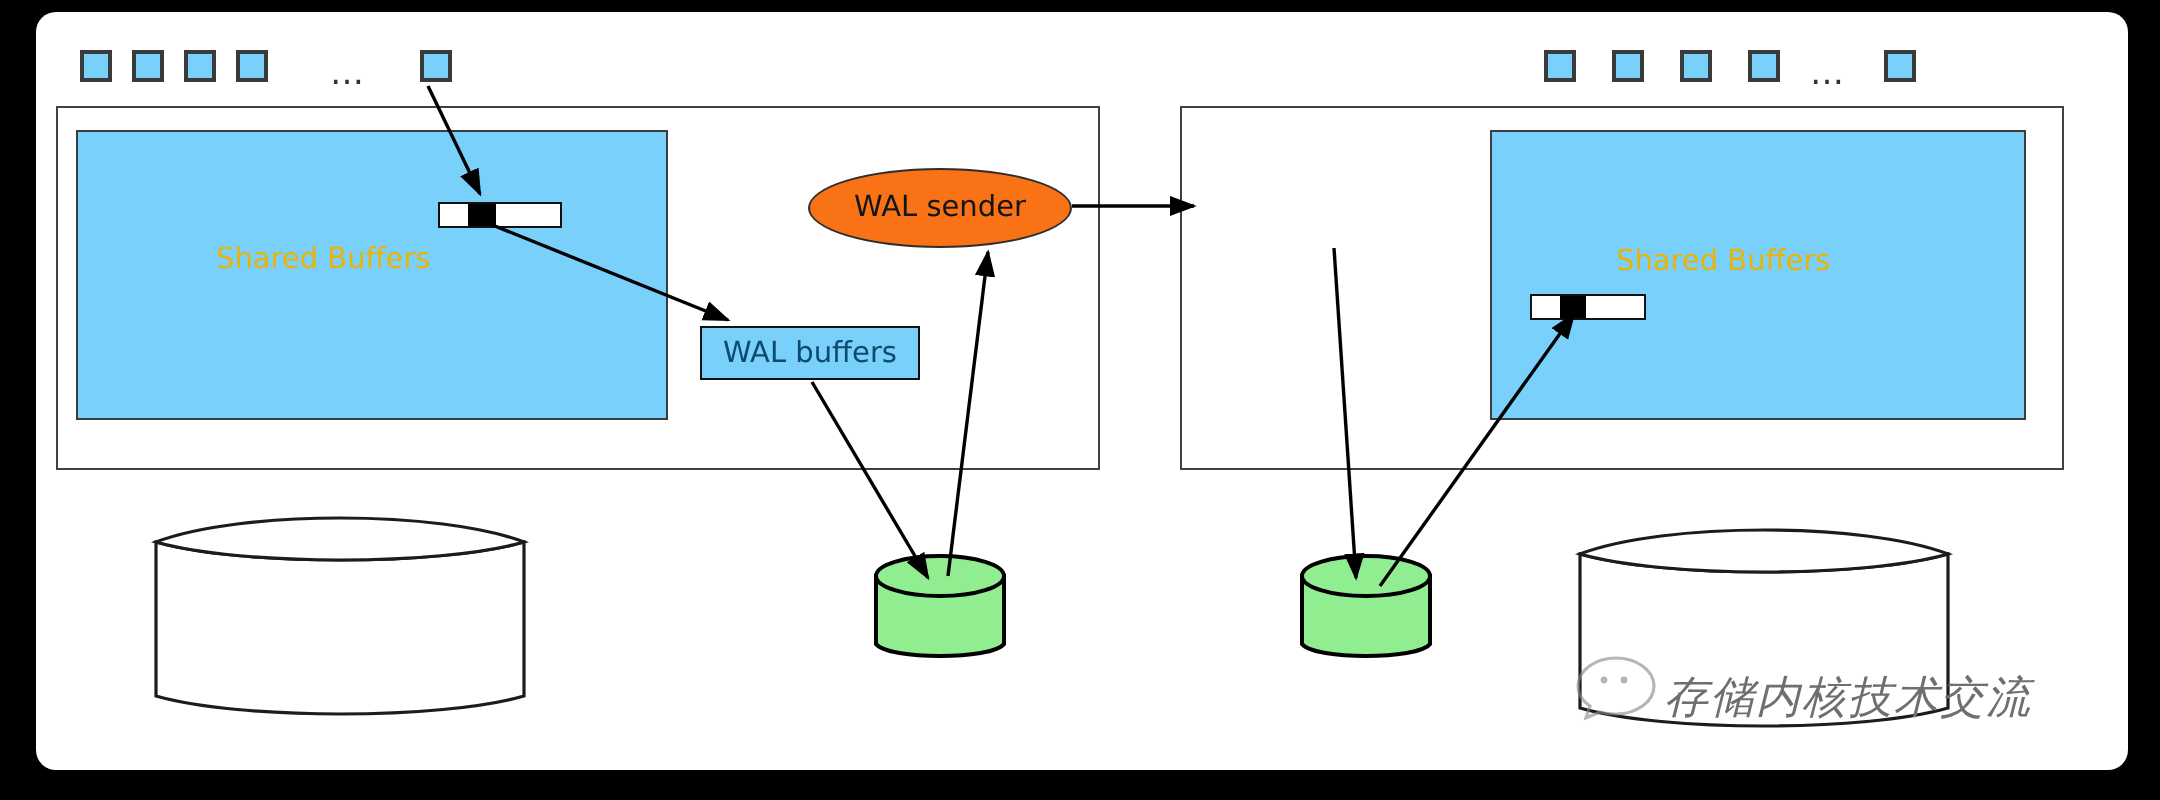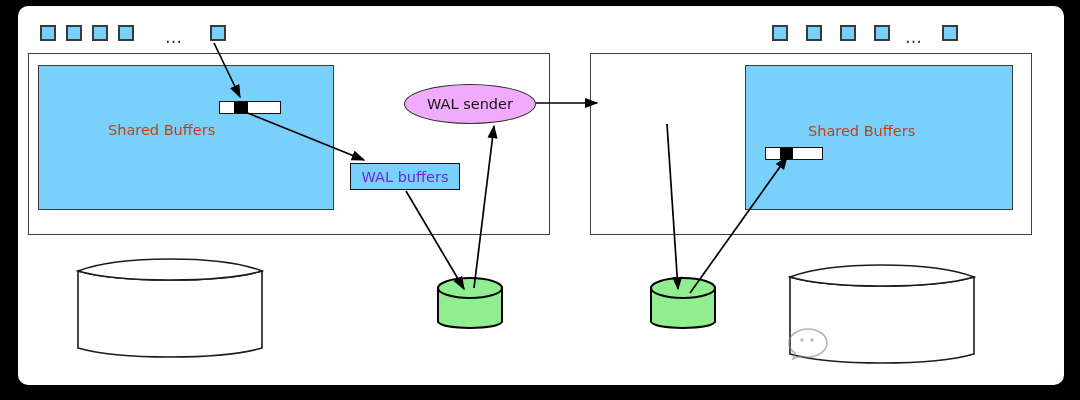--- a/index.html
+++ b/index.html
@@ -19,32 +19,32 @@
   }
   .dots{position:absolute;font-size:17px;line-height:1;color:#333;letter-spacing:2px;}
   
   .instance-frame{
     position:absolute;border:1.6px solid #404040;background:transparent;box-sizing:border-box;
   }
   
   .shared-buffers{
     position:absolute;background:#79d0fb;border:1.6px solid #3c3c3c;box-sizing:border-box;
   }
-  .sb-label{position:absolute;font-size:14.5px;color:#c2410c;}
+  .sb-label{position:absolute;font-size:14.5px;color:#eab308;}
   
   .slot{position:absolute;height:13px;background:#ffffff;border:1.6px solid #111;box-sizing:border-box;}
   .slot-fill{position:absolute;top:0;height:100%;background:#000;}
   
   .wal-buffers{
     position:absolute;background:#79d0fb;border:1.6px solid #111;box-sizing:border-box;
-    display:flex;align-items:center;justify-content:center;font-size:14.5px;color:#6d28d9;
+    display:flex;align-items:center;justify-content:center;font-size:14.5px;color:#0c4a6e;
   }
   
   .proc-ellipse{
-    position:absolute;background:#f0abfc;border:1.6px solid #2e2e2e;border-radius:50%;
+    position:absolute;background:#f97316;border:1.6px solid #2e2e2e;border-radius:50%;
     display:flex;align-items:center;justify-content:center;font-size:14.5px;color:#151515;
     box-sizing:border-box;
   }
   svg.overlay{position:absolute;left:0;top:0;width:1080px;height:400px;pointer-events:none;}
   .cyl-text{position:absolute;font-size:14.5px;color:#1a1a1a;text-align:center;}
   .wm{position:absolute;opacity:.62;}
   .wm-text{
     position:absolute;font-family:"DejaVu Serif","Liberation Serif",serif;
     font-size:22px;color:#6f6f6f;font-style:italic;white-space:nowrap;letter-spacing:1px;
   }
@@ -135,13 +135,14 @@
 
     <line x1="690" y1="293" x2="787" y2="157" stroke="#000" stroke-width="1.7" marker-end="url(#ah)"></line>
 
     <g class="wm">
       <path d="M789,343 c0,-8 9,-14 19,-14 c10,0 19,6 19,14 c0,8 -9,14 -19,14 c-3,0 -6,-0.4 -8,-1 l-7,3 l2,-6 c-4,-2.6 -6,-6 -6,-10 Z" fill="none" stroke="#8a8a8a" stroke-width="1.6"></path>
       <circle cx="802" cy="340" r="1.7" fill="#8a8a8a"></circle>
       <circle cx="812" cy="340" r="1.7" fill="#8a8a8a"></circle>
     </g>
   </svg>
 
+  <div class="wm-text" style="left:832px;top:334px;">存储内核技术交流</div>
 </div>
 
 </body></html>

